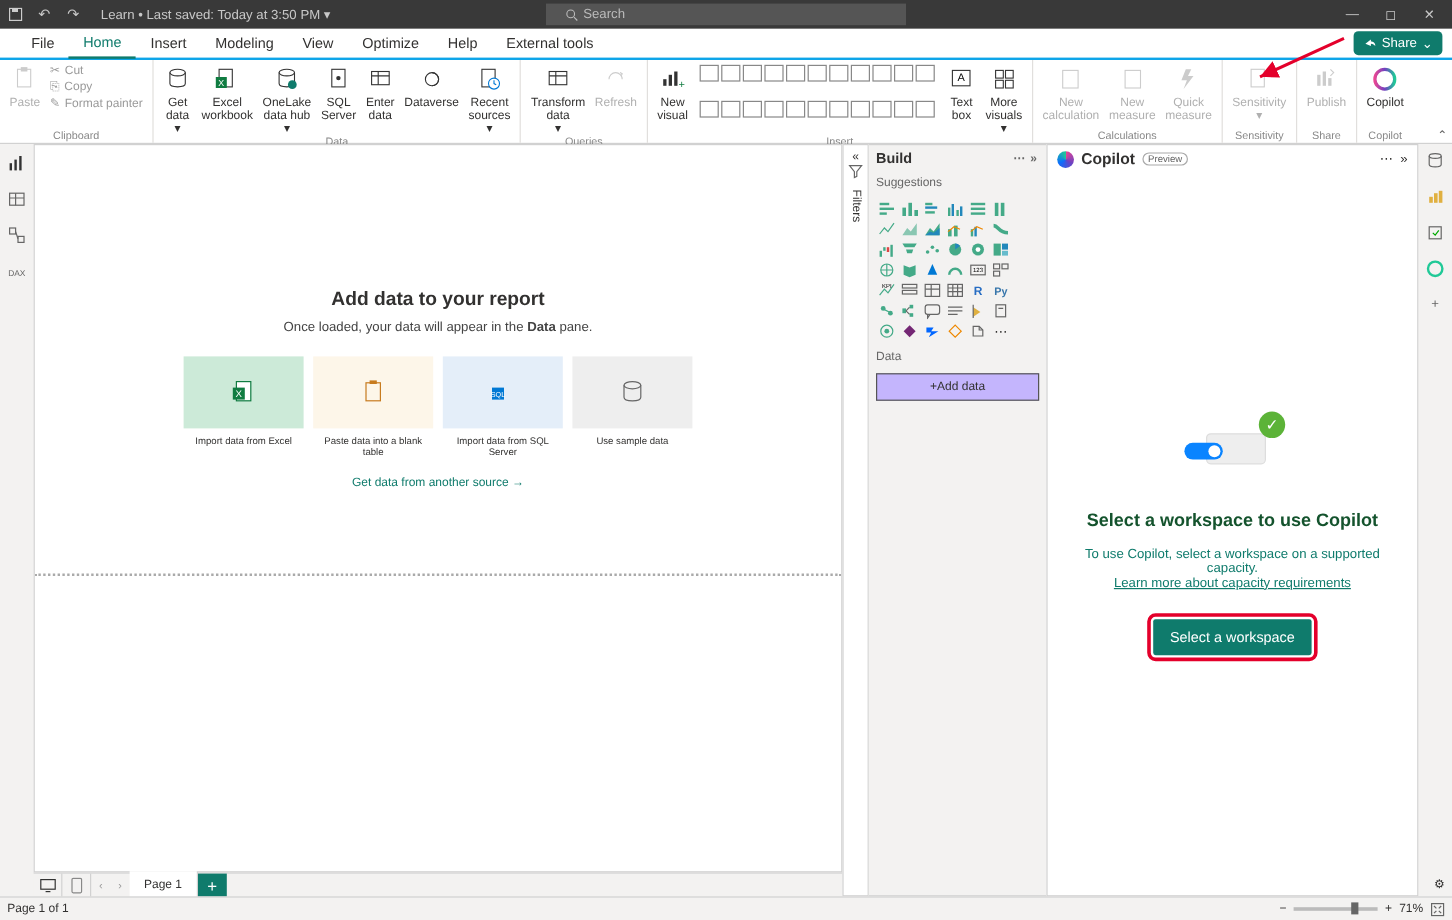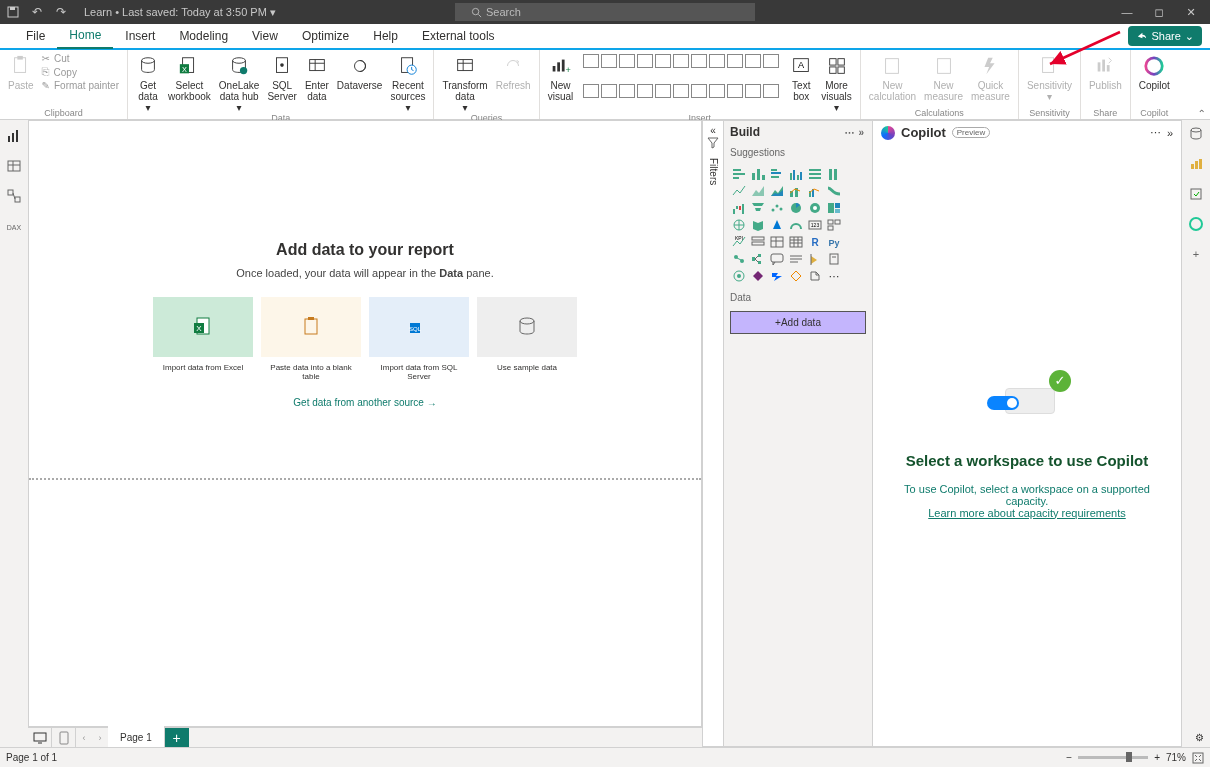--- a/index.html
+++ b/index.html
@@ -189,21 +189,21 @@
           </div><span style="white-space:pre">Get
 data</span> ▾</div>
       <div class="rbtn">
           <div class="ico">
             <svg viewBox="0 0 24 24">
               <rect x="5" y="3" width="12" height="16" fill="none" stroke="#333"></rect>
               <rect x="2" y="10" width="10" height="10" fill="#107c41"></rect>
               <text x="7" y="18" font-size="8" fill="#fff" text-anchor="middle">X</text>
             </svg>
           </div>
-          <span style="white-space:pre">Select
+          <span style="white-space:pre">Excel
 workbook</span>
         </div>
       <div class="rbtn"><div class="ico">
             <svg viewBox="0 0 24 24">
               <ellipse cx="12" cy="6" rx="7" ry="3" fill="none" stroke="#333"></ellipse>
               <path d="M5 6v10c0 2 3 3 7 3s7-1 7-3V6" fill="none" stroke="#333"></path>
               <circle cx="17" cy="17" r="4" fill="#0f7b6c"></circle>
             </svg>
           </div><span style="white-space:pre">OneLake
 data hub</span> ▾</div>
@@ -817,20 +817,21 @@
       <div class="cp-illus">
         <div class="shelf"></div>
         <div class="toggle"></div>
         <div class="check">✓</div>
       </div>
       <h3>Select a workspace to use Copilot</h3>
       <div class="msg">
         <span class="lbl">To use Copilot, select a workspace on a supported capacity.</span>
         <a>Learn more about capacity requirements</a>
       </div>
+      <div class="selbtn">Select a workspace</div>
     </div>
   </div>
 </div>
 
 <div class="rightrail">
   <div class="ritem">
       <svg width="16" height="16" viewBox="0 0 16 16">
         <ellipse cx="8" cy="4" rx="5" ry="2" fill="none" stroke="#666"></ellipse>
         <path d="M3 4v7c0 1 2 2 5 2s5-1 5-2V4" fill="none" stroke="#666"></path>
       </svg>

